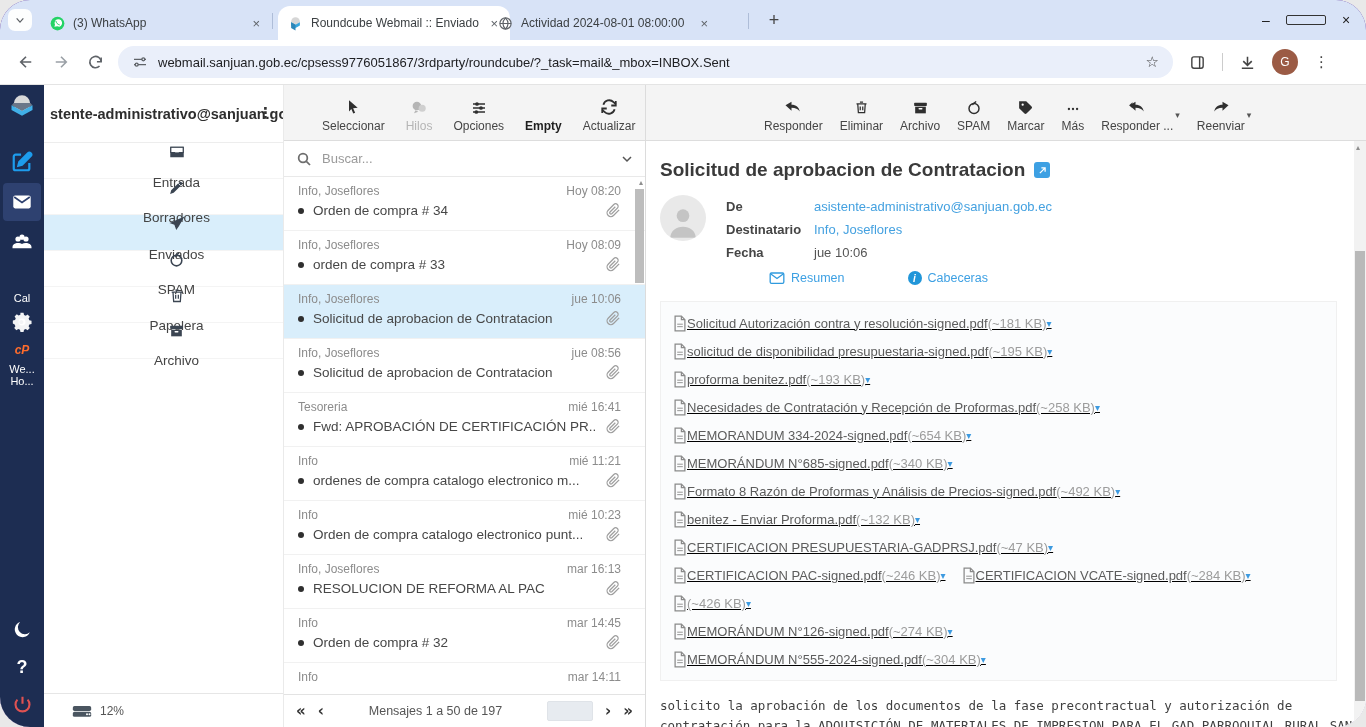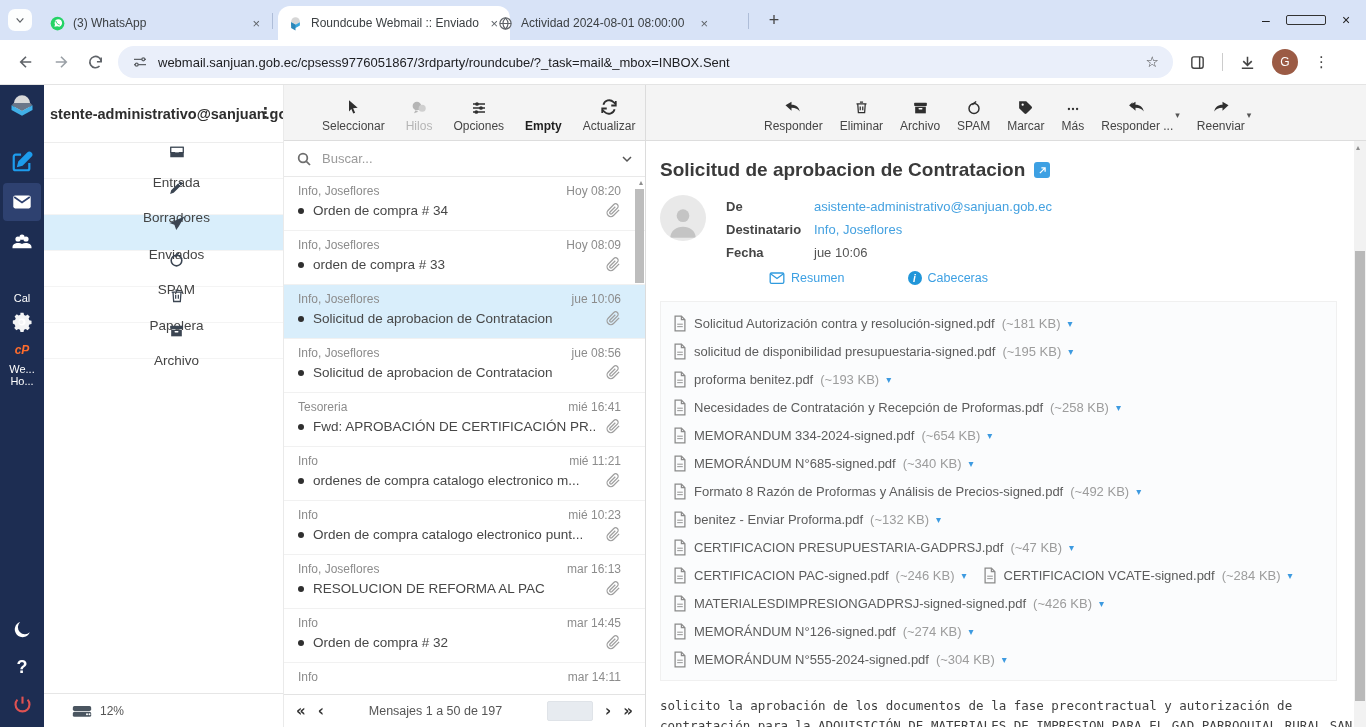--- a/index.html
+++ b/index.html
@@ -1,18 +1,18 @@
 <!DOCTYPE html>
 <html><head>
 <meta charset="utf-8">
 <style>
   * { margin:0; padding:0; box-sizing:border-box; }
   html,body { background:#e9e9e9; }
   .stage { position:relative; width:1366px; height:727px; overflow:hidden;
-           background:#4c1d95; font-family:"Liberation Sans",sans-serif; }
+           background:#4c1d95; font-family:"Liberation Sans",sans-serif;border-radius:30px; }
   .glyph { font-family:"DejaVu Sans",sans-serif; }
 
   
   .tabstrip { position:absolute; top:0; left:0; right:0; height:40px; background:#d8e3f7; }
   .tab-search { position:absolute; left:8px; top:9px; width:24px; height:22px; background:#fdfefe;
                 border-radius:7px; display:flex; align-items:center; justify-content:center; color:#5f6368; }
   .tab { position:absolute; top:6px; height:34px; display:flex; align-items:center; gap:8px;
          padding:0 10px; width:232px; color:#3c4043; font-size:12px; }
   .tab.active { background:#fff; border-radius:12px 12px 0 0; }
   .tab .title { flex:1; white-space:nowrap; overflow:hidden; }
@@ -108,21 +108,21 @@
   .hlabel { width:88px; font-weight:bold; color:#454545; }
   .hval { color:#555; }
   .blue { color:#44a1e0; }
   .hlinks { margin-top:7px; display:flex; gap:20px; font-size:12.5px; color:#3da0e3; align-items:center; }
   .hlink { display:flex; align-items:center; gap:6px;padding-left:43px; }
   .infodot { width:14px; height:14px; border-radius:50%; background:#2196d9; color:#fff; font-size:10px;
              font-weight:bold; display:flex; align-items:center; justify-content:center; font-style:italic; }
   .attachpanel { margin-top:16px; margin-right:29px; background:#fbfcfd; border:1px solid #f0f0f0;
                  padding:7px 12px; }
   .arow { display:flex; align-items:center; min-height:28px; gap:16px; }
-  .aitem { display:flex; align-items:center; gap:7px; }
+  .aitem { display:flex; align-items:center; gap:0;text-decoration:underline; }
   .aname { font-size:13px; color:#5c5c5c; }
   .asize { font-size:13px; color:#9c9c9c; }
   .acaret { font-size:10px; color:#3d9ae0; }
   .pdfic { color:#8a8a8a; display:flex; }
   .bodytxt { margin-top:15px; font-family:"DejaVu Sans Mono","Liberation Mono",monospace;
              font-size:12.5px; color:#3f3f3f; line-height:1.6; white-space:nowrap; overflow:hidden; }
   .rscroll { position:absolute; right:0; top:56px; bottom:0; width:12px; background:#f2f2f2; }
   .rthumb { position:absolute; right:1px; top:110px; width:10px; height:450px; background:#b9b9b9; }
   .rscroll .up { position:absolute; top:2px; left:2px; font-size:8px; color:#8f8f8f; }
 </style>
@@ -849,21 +849,20 @@
           </div>
           <div class="arow">
               <span class="aitem">
                 <span class="pdfic">
                   <svg width="14" height="17" viewBox="0 0 20 24" fill="none" stroke="currentColor" stroke-width="1.8">
                     <path d="M3 1.5h9l5 5v16H3z"></path>
                     <path d="M12 1.5v5h5"></path>
                     <path d="M6 13h8M6 16.5h8" stroke-width="1.3"></path>
                   </svg>
                 </span>
-                <span class="aname">MATERIALESDIMPRESIONGADPRSJ-signed-signed.pdf</span>
                 <span class="asize">(~426 KB)</span>
                 <span class="acaret glyph">▾</span>
               </span>
             </div>
           <div class="arow">
               <span class="aitem">
                 <span class="pdfic">
                   <svg width="14" height="17" viewBox="0 0 20 24" fill="none" stroke="currentColor" stroke-width="1.8">
                     <path d="M3 1.5h9l5 5v16H3z"></path>
                     <path d="M12 1.5v5h5"></path>

